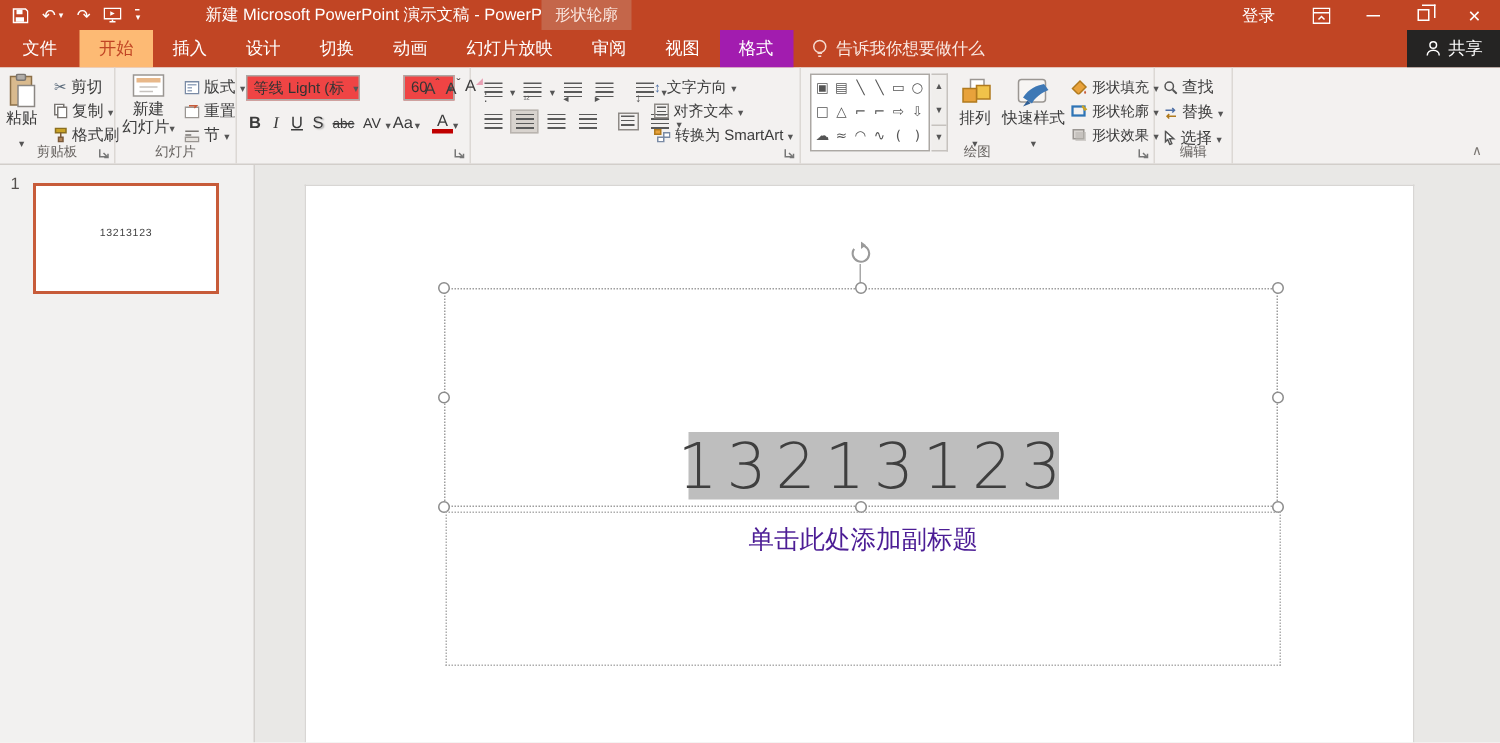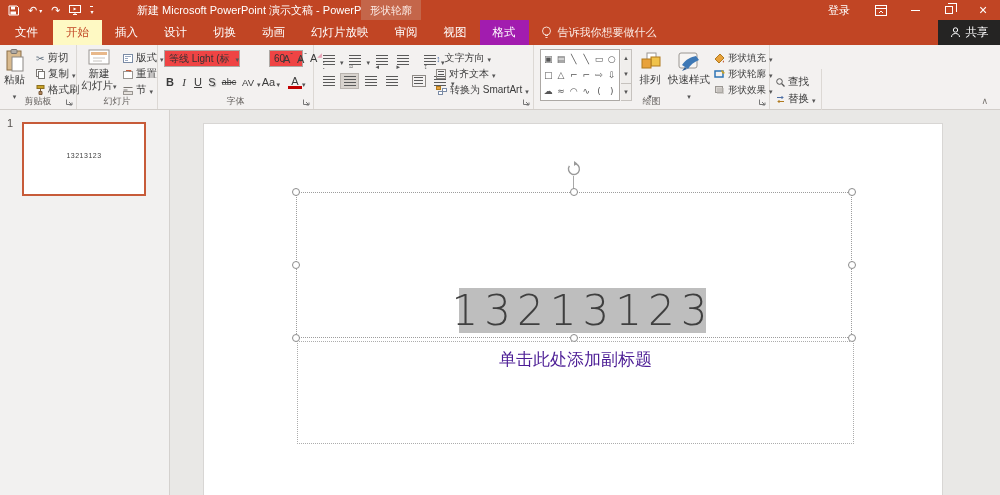--- a/index.html
+++ b/index.html
@@ -16,21 +16,21 @@
   .tb-right { position:absolute; right:0; top:0; height:20px; display:flex; align-items:center; }
   .signin { font-size:11px; padding:0 14px; }
   .winbtn { width:34px; height:20px; display:flex; align-items:center; justify-content:center; font-size:12px; }
   .min-glyph { width:9px; height:1px; background:#fff; display:inline-block; }
   .restore-glyph { width:8px; height:8px; border:1px solid #fff; position:relative; display:inline-block; }
   .restore-glyph::after { content:""; position:absolute; left:2px; top:-4px; width:8px; height:8px; border:1px solid #fff; border-left:none; border-bottom:none; }
 
   
   .tabsrow { position:absolute; left:0; top:20px; width:1000px; height:25px; background:#C14524; display:flex; align-items:stretch; color:#fff; font-size:11.5px; }
   .tab { display:flex; align-items:center; padding:0 13px; white-space:nowrap; }
-  .tab.selected { background:#fef9c3; color:#C14524; }
+  .tab.selected { background:#fdba74; color:#C14524; }
   .tab.format-tab { background:#a21caf; }
   .tellme { display:flex; align-items:center; gap:6px; padding:0 12px; color:#FAE9E3; font-size:11px; }
   .share-btn { position:absolute; right:0; top:0; height:25px; width:62px; background:#252423; display:flex; align-items:center; justify-content:center; gap:5px; font-size:11.5px; color:#fff; }
 
   
   .ribbon { position:absolute; left:0; top:45px; width:1000px; height:65px; background:#F3F1F0; border-bottom:1px solid #D2CECA; display:flex; }
   .rgroup { position:relative; height:64px; border-right:1px solid #DCD8D4; flex:none; }
   .rgroup-label { position:absolute; bottom:1px; left:0; right:0; text-align:center; font-size:9px; color:#66625F; }
   .launcher { position:absolute; right:2px; bottom:2px; width:9px; height:9px; }
   .sbtn { display:flex; align-items:center; gap:3px; height:16px; font-size:10.5px; color:#3B3B3B; padding:0 2px; white-space:nowrap; }
@@ -260,21 +260,20 @@
       <span class="fmt-glyph" style="text-decoration:underline;">U</span>
       <span class="fmt-glyph" style="text-shadow:1px 1px 1px #AAA;">S</span>
       <span class="fmt-glyph strike" style="width:20px; font-size:9px;">abc</span>
       <span class="fmt-glyph" style="width:18px; font-size:9.5px;">AV</span>
         <span class="caret-solo"></span>
       <span class="fmt-glyph" style="width:16px;">Aa</span>
         <span class="caret-solo"></span>
       <span class="fmt-glyph font-color-a" style="margin-left:8px;">A</span>
         <span class="caret-solo"></span>
     </div>
-    <div class="rgroup-label">字体</div>
     <svg class="launcher" viewBox="0 0 9 9">
         <path d="M1.5 1.5v5h5" fill="none" stroke="#777"></path>
         <path d="M4 4l3 3M7 4.5V7H4.5" fill="none" stroke="#777"></path>
       </svg>
   </div>
 
   <div class="rgroup" style="width:220px;">
     <div style="position:absolute; left:5px; top:6px; display:flex; gap:2px; align-items:center;">
       <span class="pbtn">
           <span class="pre-bul lines-icon"></span>
@@ -417,21 +416,21 @@
           <span class="caret-solo"></span>
       </div>
     </div>
     <div class="rgroup-label">绘图</div>
     <svg class="launcher" viewBox="0 0 9 9">
         <path d="M1.5 1.5v5h5" fill="none" stroke="#777"></path>
         <path d="M4 4l3 3M7 4.5V7H4.5" fill="none" stroke="#777"></path>
       </svg>
   </div>
 
-  <div class="rgroup" style="width:52px;margin-top:24px;">
+  <div class="rgroup" style="width:52px;">
     <div class="ed-rows">
       <div class="sbtn">
         <svg width="9" height="9" viewBox="0 0 9 9">
             <circle cx="3.5" cy="3.5" r="2.8" fill="none" stroke="#555"></circle>
             <path d="M5.8 5.8L8.5 8.5" stroke="#555" stroke-width="1.3"></path>
           </svg>
         <span>查找</span>
       </div>
       <div class="sbtn">
         <svg width="9" height="9" viewBox="0 0 9 9">

